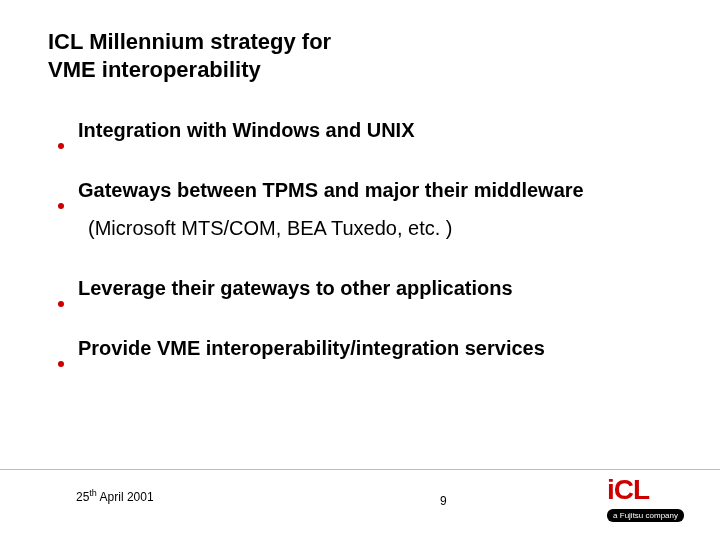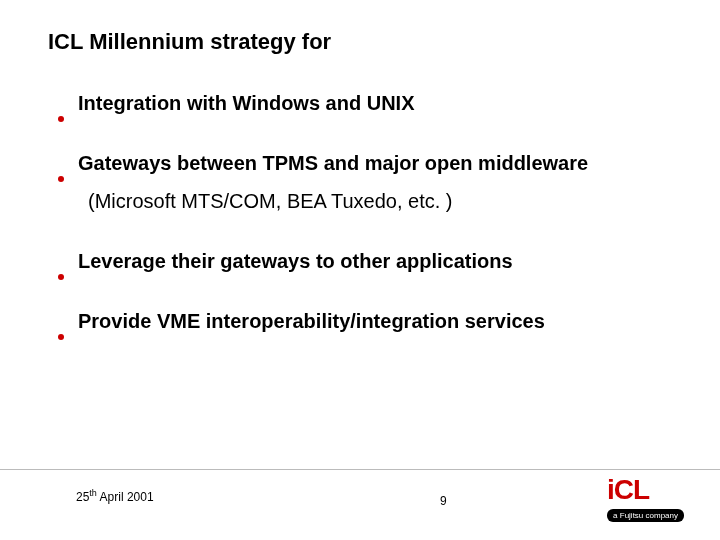--- a/index.html
+++ b/index.html
@@ -95,32 +95,33 @@
     border-radius: 6px;
   }
 </style>
 </head>
 <body>
 
 <div class="slide">
 
   <div class="title">
     <span>ICL Millennium strategy for</span><br>
+    <span>VME interoperability</span>
   </div>
 
   <div class="content">
 
     <div class="bullet">
       <span class="dot"></span>
       <span class="text">Integration with Windows and UNIX</span>
     </div>
 
     <div class="bullet">
       <span class="dot"></span>
-      <span class="text">Gateways between TPMS and major open middleware</span>
+      <span class="text">Gateways between TPMS and major their middleware</span>
     </div>
 
     <div class="sub">(Microsoft MTS/COM, BEA Tuxedo, etc. )</div>
 
     <div class="bullet">
       <span class="dot"></span>
       <span class="text">Leverage their gateways to other applications</span>
     </div>
 
     <div class="bullet">

